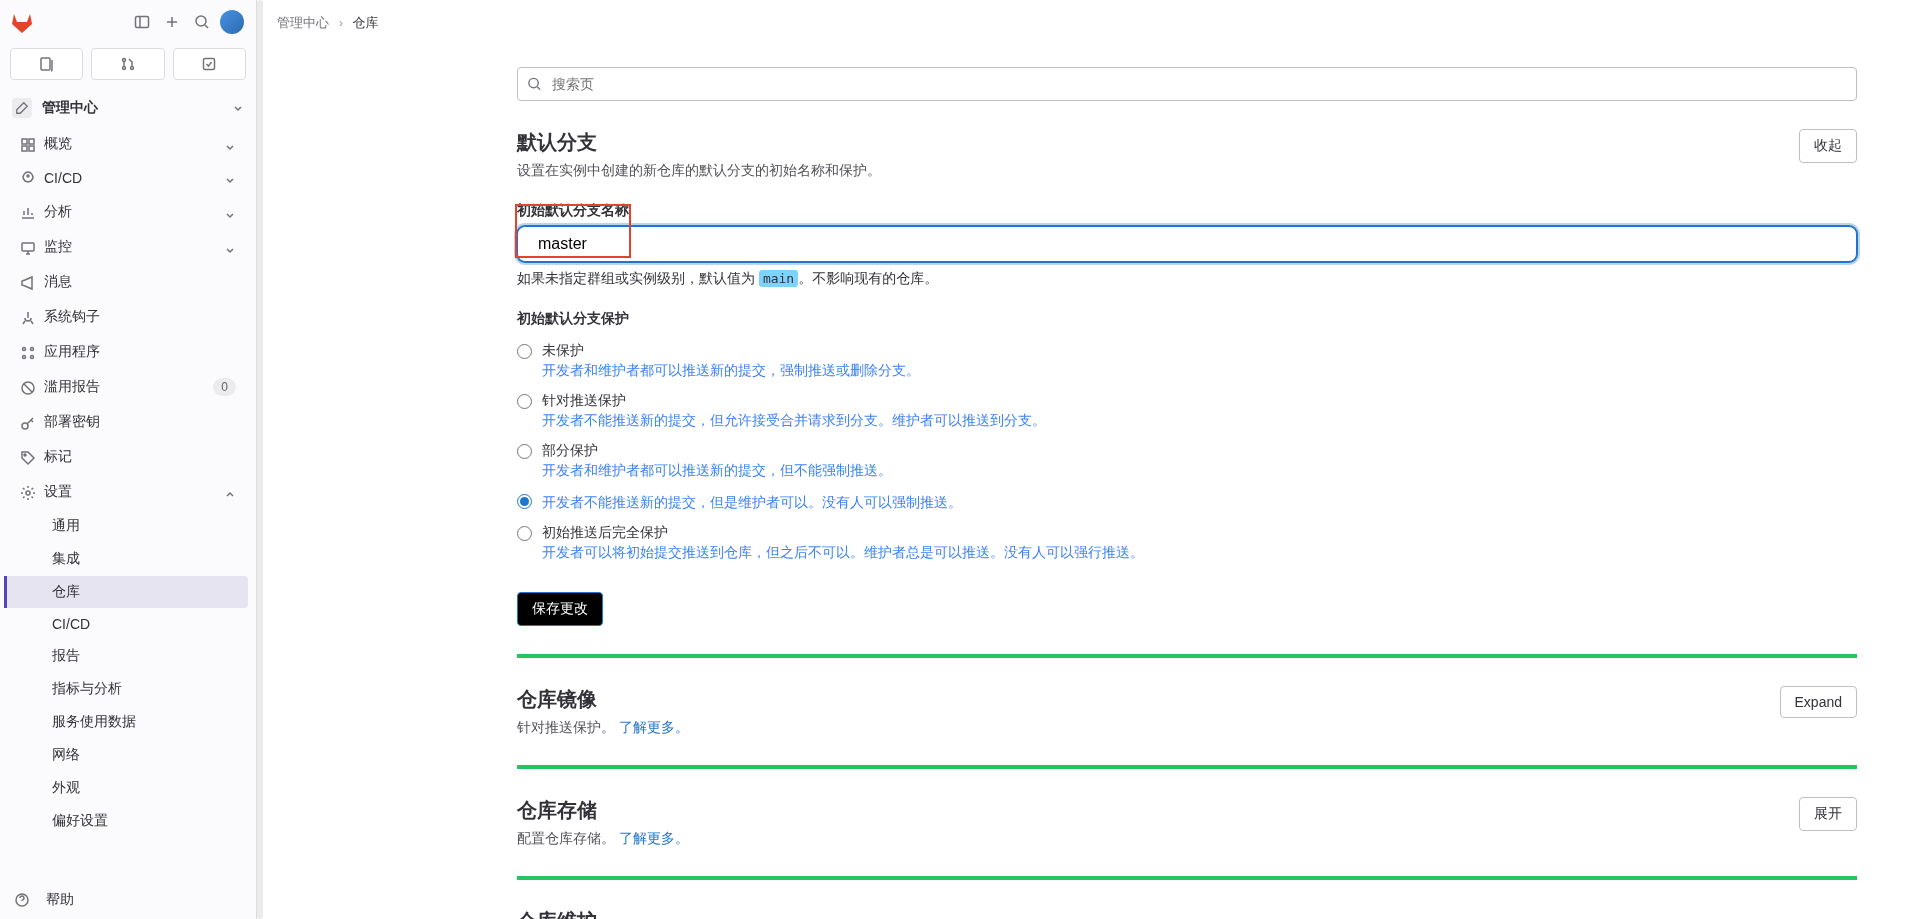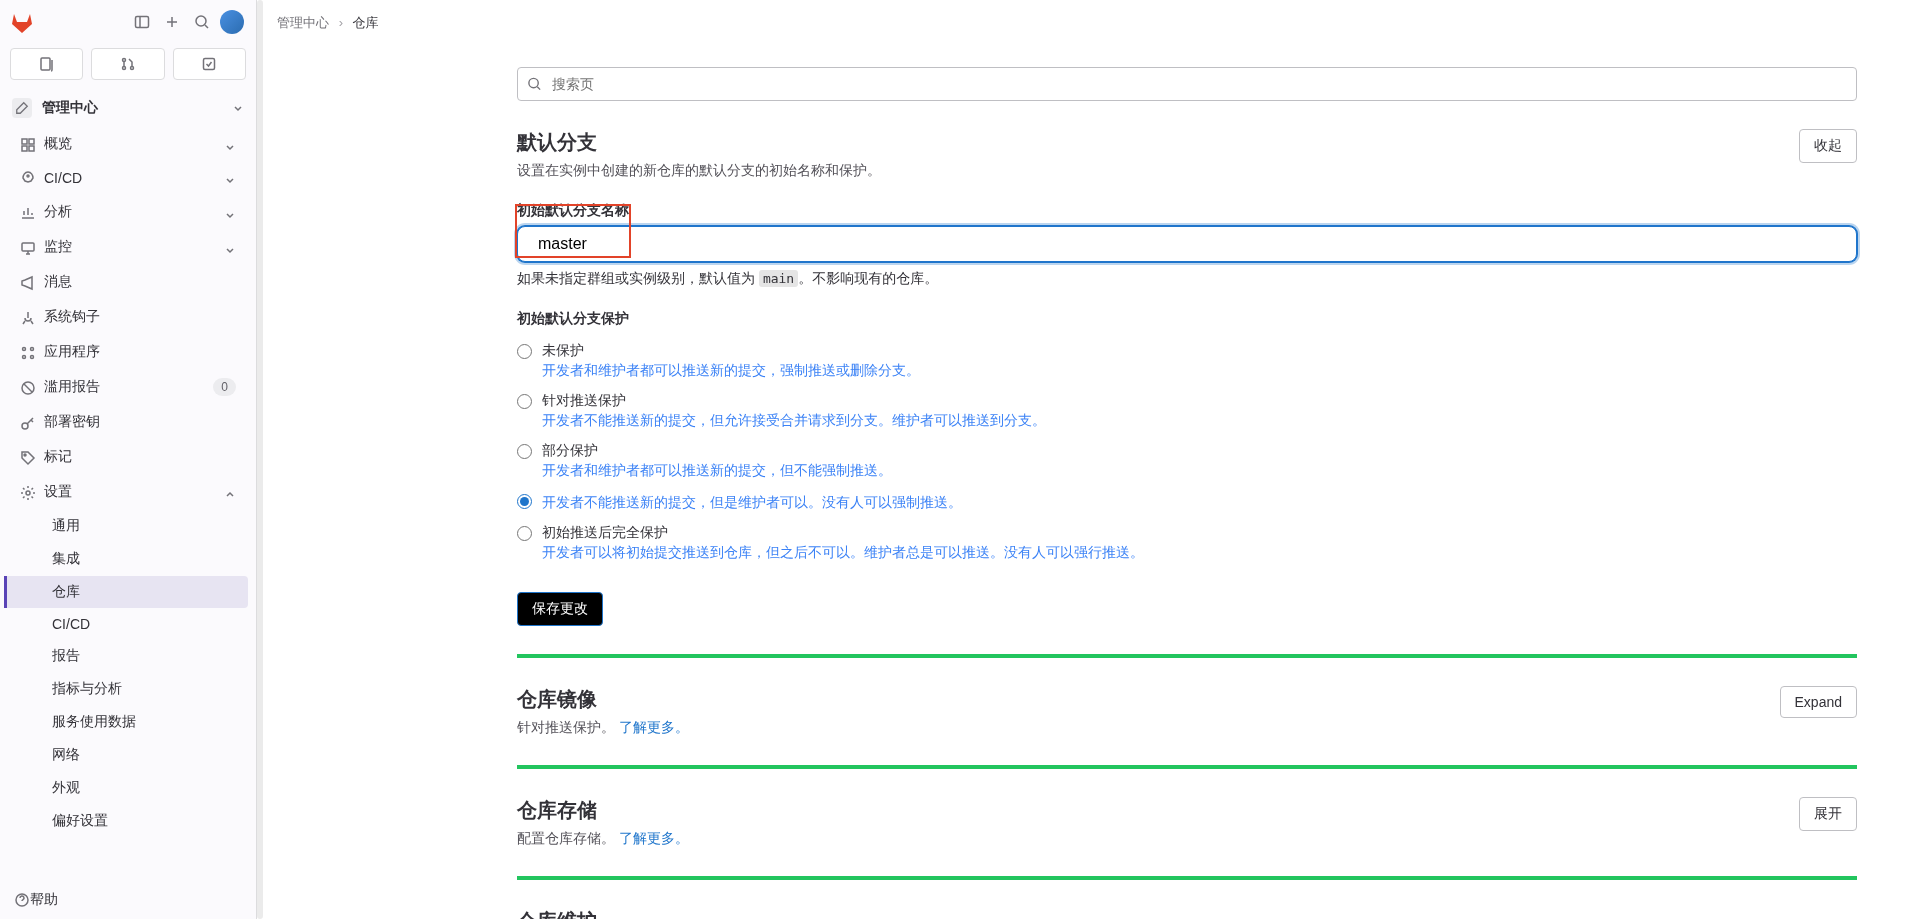--- a/index.html
+++ b/index.html
@@ -18,21 +18,21 @@
 .context-header .lbl { font-weight: 600; font-size: 14px; }
 .chev { margin-left: auto; color: #737278; }
 .nav { flex: 1; overflow-y: auto; padding: 0 4px; }
 .nav-item { display: flex; align-items: flex-end; padding: 8px 12px; gap: 8px; color: #333238; cursor: pointer; border-radius: 4px; margin: 1px 4px; }
 .nav-item .nicon { width: 16px; height: 16px; color: #737278; flex-shrink: 0; }
 .nav-item .nlabel { flex: 1; }
 .nav-item .badge { background: #ececef; border-radius: 10px; padding: 0 8px; font-size: 12px; color: #626168; line-height: 18px; }
 .sub-item { display: flex; align-items: center; padding: 7px 12px 7px 44px; color: #333238; cursor: pointer; border-radius: 4px; margin: 1px 4px; font-size: 14px; }
 .sub-item.active { background: #e7e4f2; border-left: 3px solid #5943b6; margin-left: 0; padding-left: 45px; border-radius: 0 4px 4px 0; font-weight:400; }
 .sidebar-footer { padding: 10px 14px; border-top: 1px solid transparent; }
-.help-link { display: flex; align-items: center; gap: 0; color: #333238; cursor: pointer; }
+.help-link { display: flex; align-items: center; gap: 16px; color: #333238; cursor: pointer; }
 .main { flex: 1; display: flex; flex-direction: column; overflow: hidden; position: relative; }
 .main-scroll-edge { position: absolute; top: 0; bottom: 0; left: 0; width: 6px; background: rgba(0,0,0,0.08); border-radius: 3px; }
 .breadcrumbs { padding: 14px 20px; font-size: 13px; color: #737278; border-bottom: 1px solid #fff; }
 .breadcrumbs .sep { margin: 0 6px; color: #a4a3a8; }
 .breadcrumbs .current { color: #333238; }
 .content { padding: 20px 20px 40px; overflow-y: auto; }
 .content-inner { max-width: 1340px; margin-left: 240px; }
 .search-wrap { position: relative; }
 .search-input { width: 100%; padding: 8px 12px 8px 34px; border: 1px solid #bfbfc3; border-radius: 4px; font-size: 14px; color: #737278; }
 .search-wrap .sicon { position: absolute; left: 10px; top: 50%; transform: translateY(-50%); color: #737278; }
@@ -44,21 +44,21 @@
 .section .desc a { color: #1f75cb; text-decoration: none; }
 .btn { padding: 7px 14px; border: 1px solid #bfbfc3; background: #fff; border-radius: 4px; cursor: pointer; font-size: 14px; color: #333238; }
 .btn-primary { background: #000000; border-color: #1f75cb; color: #fff; }
 .form-group { margin-top: 22px; }
 .form-label { font-weight: 600; font-size: 14px; margin-bottom: 6px; display: block; }
 .text-input { width: 100%; padding: 8px 20px; border: 1px solid #89888d; border-radius: 8px; font-size: 16px; outline: none; }
 .text-input.focused { border: 1px solid #1f75cb; box-shadow: 0 0 0 1px #1f75cb, 0 0 0 3px rgba(31,117,203,0.3); }
 .highlight-box { border: 2px solid #e24329; padding: 0; display: inline-block; position: absolute; pointer-events: none; }
 .input-wrap { position: relative; }
 .help-text { margin-top: 8px; font-size: 14px; color: #333238; }
-.help-text code { background: #e5e5e5; padding: 1px 4px; border-radius: 3px; font-family: monospace; font-size: 13px; }
+.help-text code { background: #7dd3fc; padding: 1px 4px; border-radius: 3px; font-family: monospace; font-size: 13px; }
 .radio-list { margin-top: 8px; }
 .radio-item { display: flex; align-items: flex-start; gap: 10px; padding: 6px 0; }
 .radio-item input[type=radio] { margin-top: 2px; width: 15px; height: 15px; accent-color: #1f75cb; }
 .radio-item .rlabel { font-size: 14px; }
 .radio-item .rdesc { font-size: 14px; color: #3b82f6; margin-top: 2px; }
 .save-row { margin-top: 24px; }
 svg { display: block; }
 </style>
 </head>
 <body>

